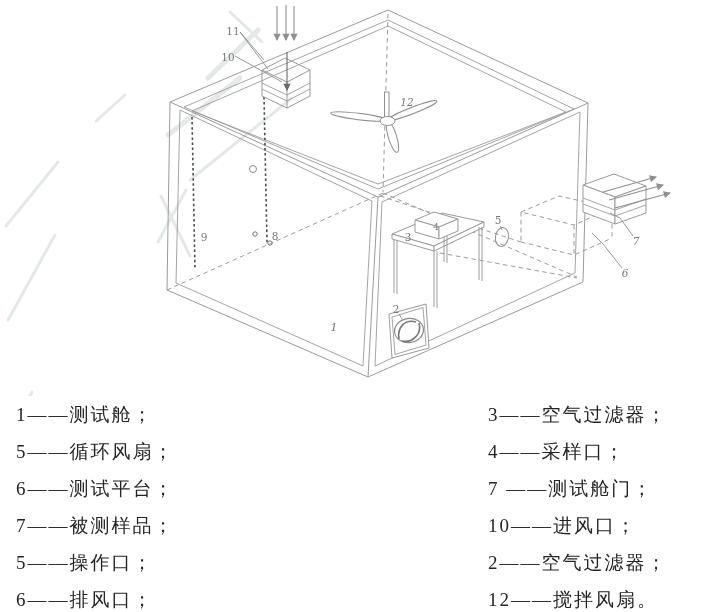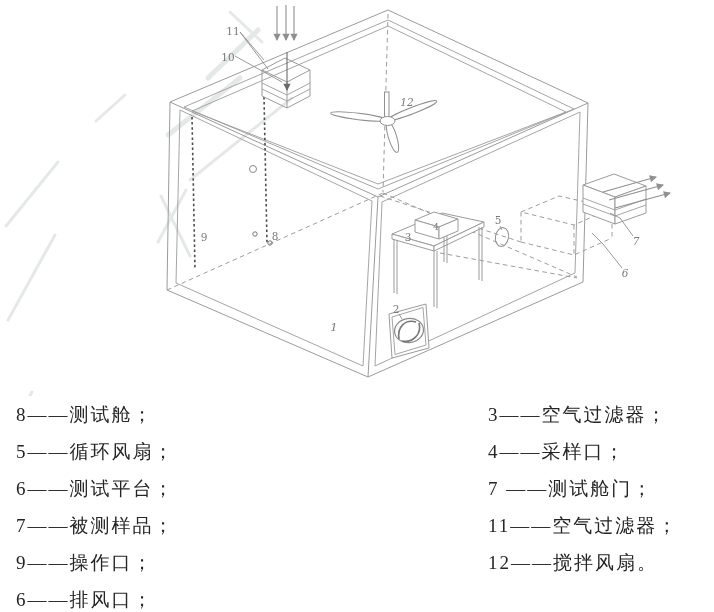--- a/index.html
+++ b/index.html
@@ -176,29 +176,30 @@
     <text x="275" y="240">8</text>
     <text x="204" y="241">9</text>
     <text x="228" y="61">10</text>
     <text x="233" y="35">11</text>
     <text x="407" y="106" font-style="italic">12</text>
   </g>
 </svg>
 
 <div class="legend">
   <div class="legend-col left">
-    <div class="legend-row">8——测试舱；</div>
+    <div class="legend-row">1——测试舱；</div>
     <div class="legend-row">5——循环风扇；</div>
     <div class="legend-row">6——测试平台；</div>
     <div class="legend-row">7——被测样品；</div>
-    <div class="legend-row">9——操作口；</div>
+    <div class="legend-row">5——操作口；</div>
     <div class="legend-row">6——排风口；</div>
   </div>
   <div class="legend-col right">
     <div class="legend-row">3——空气过滤器；</div>
     <div class="legend-row">4——采样口；</div>
     <div class="legend-row">7 ——测试舱门；</div>
-    <div class="legend-row">11——空气过滤器；</div>
+    <div class="legend-row">10——进风口；</div>
+    <div class="legend-row">2——空气过滤器；</div>
     <div class="legend-row">12——搅拌风扇。</div>
   </div>
 </div>
 
 </div>
 
 </body></html>

